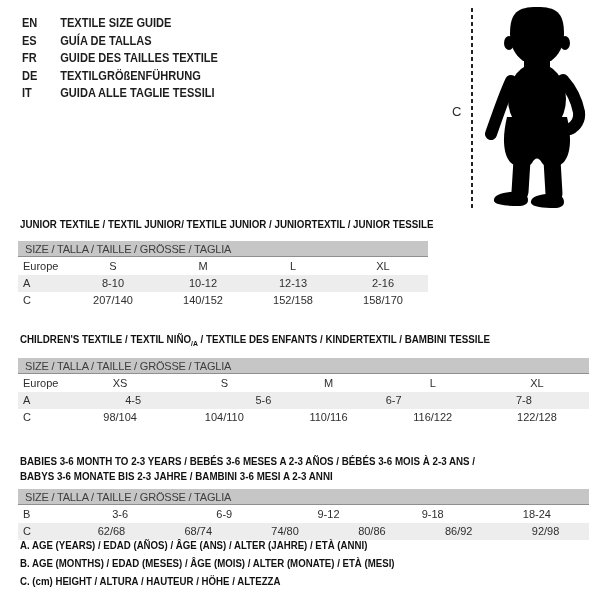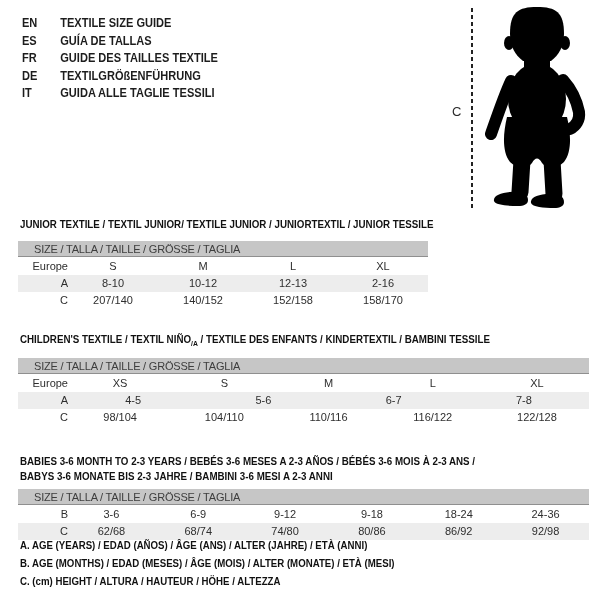--- a/index.html
+++ b/index.html
@@ -16,25 +16,25 @@
   .measure-line{position:absolute;left:471px;top:8px;width:2px;height:200px;
     background:repeating-linear-gradient(to bottom,#222 0 4px,transparent 4px 7px);}
   .measure-label{position:absolute;left:452px;top:104px;font-size:13px;color:#2a2a2a;}
   .silhouette{position:absolute;left:480px;top:2px;}
   
   .tbl{position:absolute;left:18px;}
   .tbl-title{position:absolute;left:2px;top:0;font-size:11.5px;font-weight:bold;
     white-space:nowrap;transform:scaleX(.85);transform-origin:top left;line-height:15px;color:#111;}
   .size-bar{position:absolute;left:0;right:0;height:16px;background:#c6c6c6;
     border-bottom:1px solid #8f8f8f;font-size:11px;line-height:16px;color:#3d3d3d;
-    padding-left:16px;letter-spacing:-.2px;box-sizing:border-box;white-space:nowrap;overflow:hidden;}
+    padding-left:7px;letter-spacing:-.2px;box-sizing:border-box;white-space:nowrap;overflow:hidden;}
   .rows{position:absolute;left:0;right:0;}
   .t-row{display:flex;height:17px;font-size:11px;line-height:17px;color:#2e2e2e;}
   .t-row.alt{background:#ededed;}
-  .row-label{flex:0 0 50px;width:50px;padding-left:5px;box-sizing:border-box;text-align:right;}
+  .row-label{flex:0 0 50px;width:50px;padding-left:5px;box-sizing:border-box;}
   .cell{flex:1;text-align:center;}
   .sub{font-size:70%;position:relative;top:3px;}
   
   .footnotes{position:absolute;left:20px;top:536px;transform:scaleX(.84);transform-origin:top left;}
   .footnote{font-size:11.5px;font-weight:bold;line-height:18px;white-space:nowrap;color:#111;}
 </style>
 </head>
 <body>
 
 <div class="canvas">
@@ -152,21 +152,20 @@
     </div>
     <div class="size-bar" style="top:35px;">SIZE / TALLA / TAILLE / GRÖSSE / TAGLIA</div>
     <div class="rows" style="top:52px;">
       <div class="t-row">
         <span class="row-label">B</span>
         <span class="cell">3-6</span>
         <span class="cell">6-9</span>
         <span class="cell">9-12</span>
         <span class="cell">9-18</span>
         <span class="cell">18-24</span>
-        <span class="cell">24-36</span>
       </div>
       <div class="t-row alt">
         <span class="row-label">C</span>
         <span class="cell">62/68</span>
         <span class="cell">68/74</span>
         <span class="cell">74/80</span>
         <span class="cell">80/86</span>
         <span class="cell">86/92</span>
         <span class="cell">92/98</span>
       </div>

